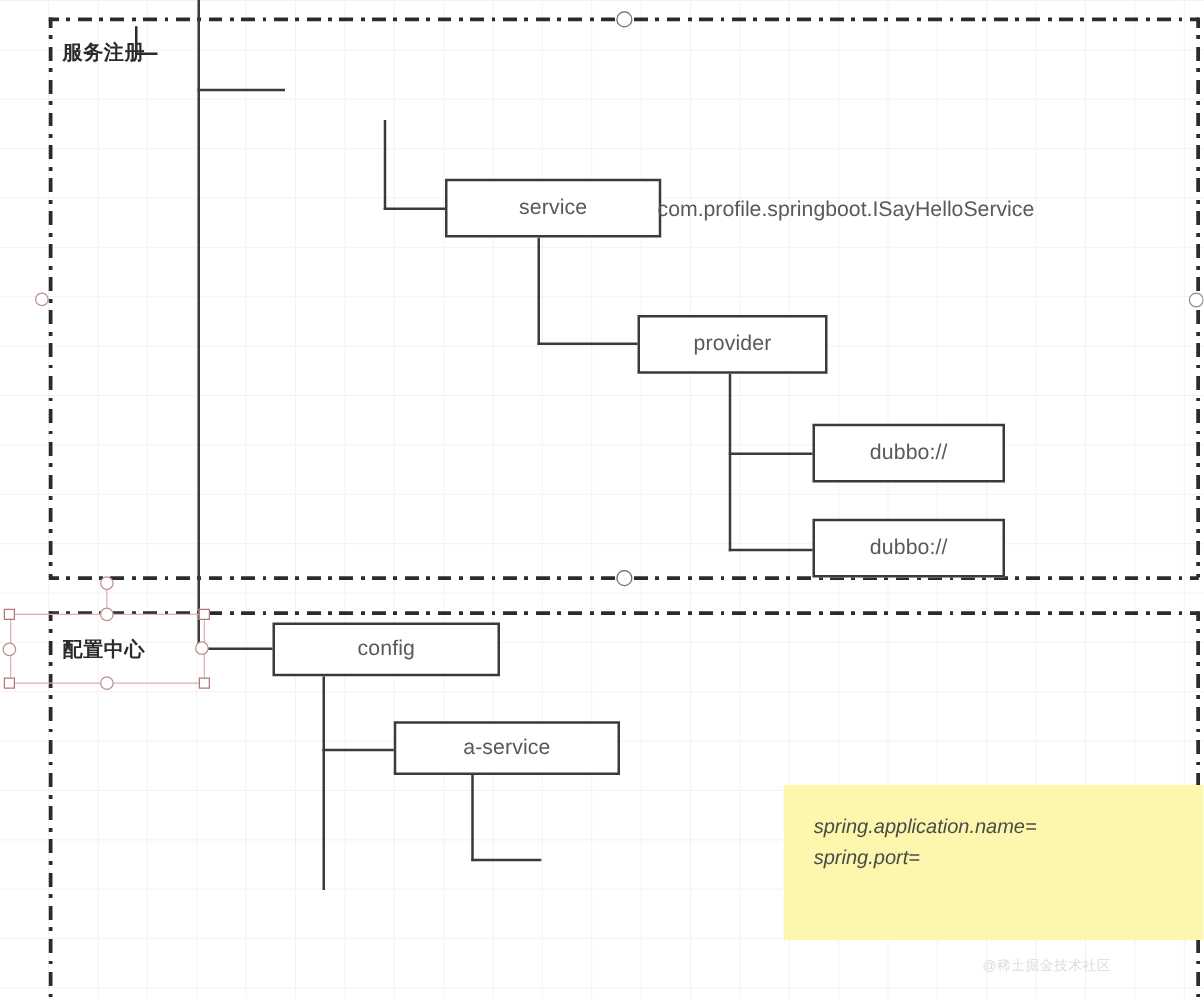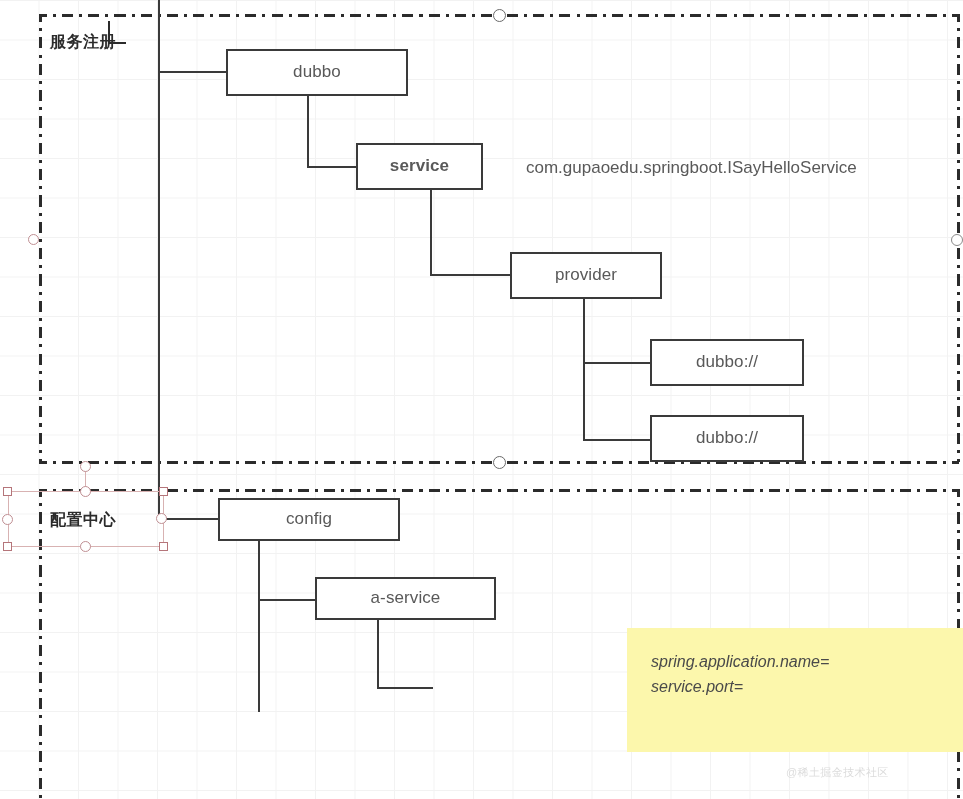--- a/index.html
+++ b/index.html
@@ -214,46 +214,45 @@
   <div class="conn conn-v" style="left:307px; top:96px; height:72px;"></div>
   <div class="conn conn-h" style="left:307px; top:166px; width:50px;"></div>
 
   <div class="conn conn-v" style="left:430px; top:190px; height:86px;"></div>
   <div class="conn conn-h" style="left:430px; top:274px; width:82px;"></div>
 
   <div class="conn conn-v" style="left:583px; top:299px; height:142px;"></div>
   <div class="conn conn-h" style="left:583px; top:362px; width:69px;"></div>
   <div class="conn conn-h" style="left:583px; top:439px; width:69px;"></div>
 
-  <div class="node" style="left:226px; top:49px; width:182px; height:47px;">dubbo</div>
-
-  <div class="node" style="left:356px; top:143px; width:127px; height:47px;font-weight:bold;">service</div>
+
+  <div class="node" style="left:356px; top:143px; width:173px; height:47px;">service</div>
 
   <div class="node" style="left:510px; top:252px; width:152px; height:47px;">provider</div>
 
   <div class="node" style="left:650px; top:339px; width:154px; height:47px;">dubbo://</div>
 
   <div class="node" style="left:650px; top:415px; width:154px; height:47px;">dubbo://</div>
 
-  <span class="annot" style="left:526px; top:158px;">com.gupaoedu.springboot.ISayHelloService</span>
+  <span class="annot" style="left:526px; top:158px;">com.profile.springboot.ISayHelloService</span>
 
   <div class="conn conn-h" style="left:158px; top:518px; width:62px;"></div>
   <div class="handle-ci" style="left:156px; top:513px;"></div>
 
   <div class="conn conn-v" style="left:258px; top:541px; height:171px;"></div>
   <div class="conn conn-h" style="left:258px; top:599px; width:58px;"></div>
 
   <div class="conn conn-v" style="left:377px; top:619px; height:70px;"></div>
   <div class="conn conn-h" style="left:377px; top:687px; width:56px;"></div>
 
   <div class="node" style="left:315px; top:577px; width:181px; height:43px;">a-service</div>
 
   <div class="node" style="left:218px; top:498px; width:182px; height:43px;">config</div>
 
 
   <div class="note" style="left:627px; top:628px; width:336px; height:124px;font-style:italic;">
     <div>spring.application.name=</div>
-    <div>service.port=</div>
+    <div>spring.port=</div>
   </div>
 
   <span class="watermark" style="left:786px; top:765px;">@稀土掘金技术社区</span>
 
 </div>
 
 </body></html>

